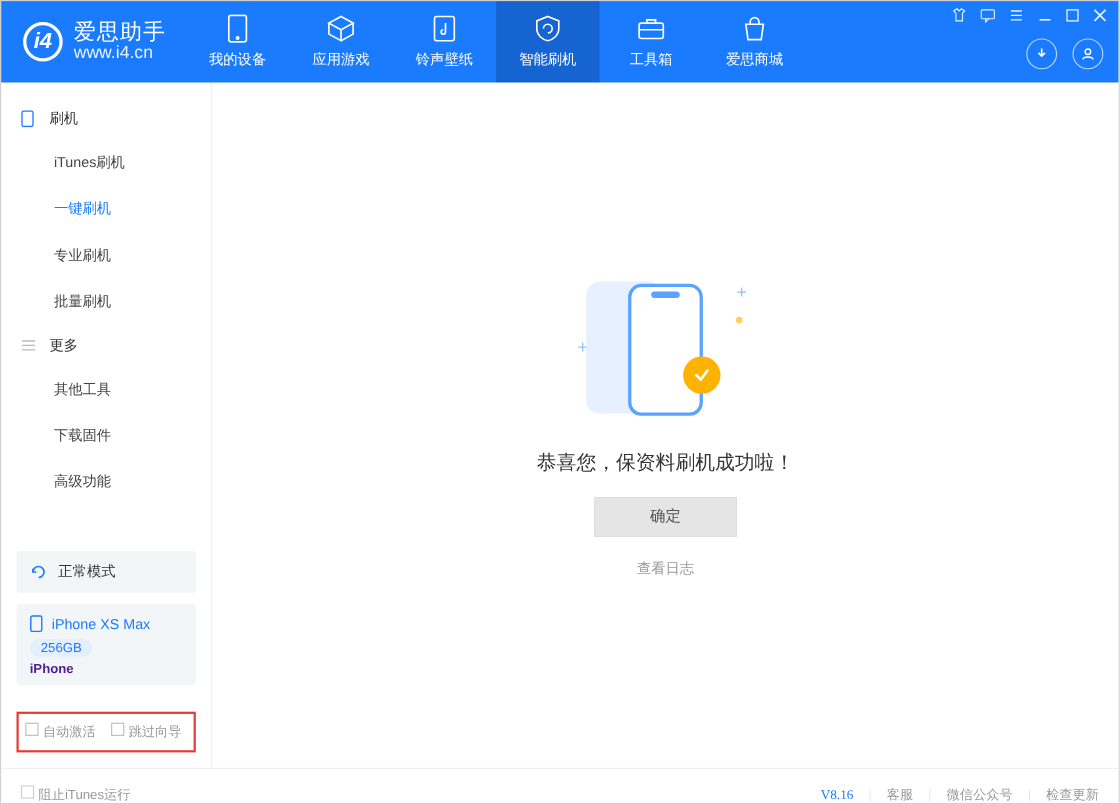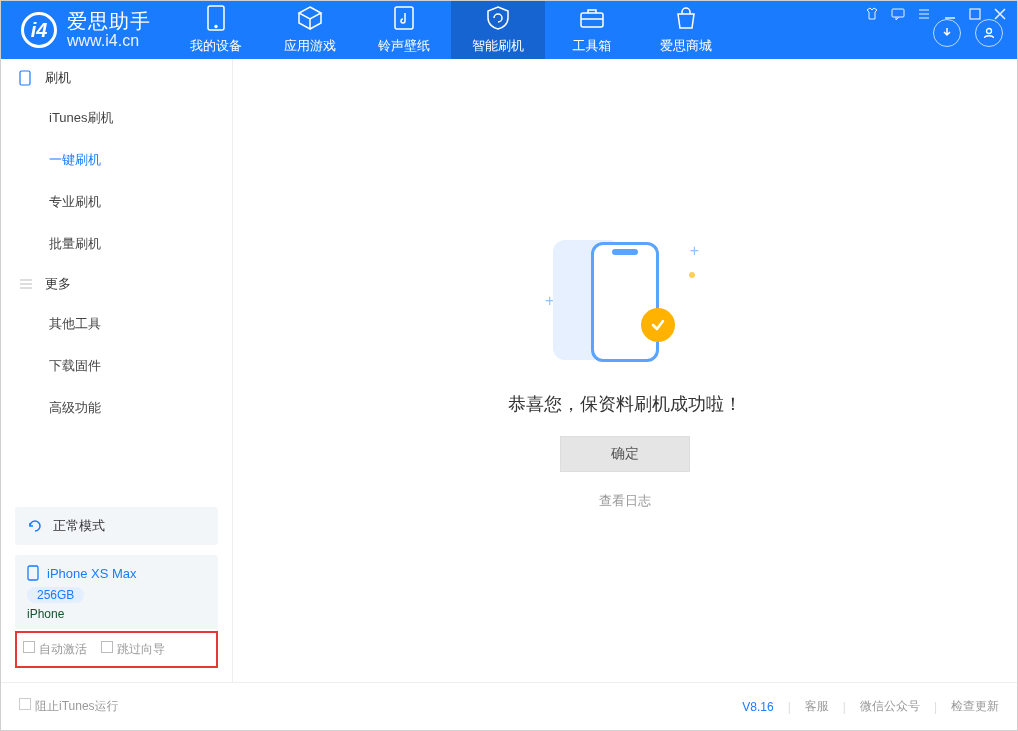--- a/index.html
+++ b/index.html
@@ -1,20 +1,20 @@
 <!DOCTYPE html>
 <html><head>
 <meta charset="utf-8">
 <style>
 * { margin: 0; padding: 0; box-sizing: border-box; font-family: "Microsoft YaHei", "PingFang SC", sans-serif; }
 body { background: #fff; width: 1018px; height: 731px; overflow: hidden; border: 1px solid #d0d0d0; }
 
 
 .header {
-  height: 58px;
+  height: 74px;
   background: linear-gradient(#1a7bff, #1a7bff);
   display: flex;
   align-items: center;
   color: #fff;
   position: relative;
 }
 .logo-area { display: flex; align-items: center; padding: 0 18px 0 20px; }
 .logo-circle {
   width: 36px; height: 36px; border-radius: 50%;
   border: 3px solid #fff; display: flex; align-items: center; justify-content: center;
@@ -41,47 +41,47 @@
 }
 
 .window-controls {
   position: absolute; top: 6px; right: 10px; display: flex; gap: 12px; align-items: center;
 }
 .window-controls span, .window-controls svg { color: #fff; opacity: .9; cursor: pointer; }
 
 
 .body { display: flex; height: 623px; }
 .sidebar {
-  width: 232px; border-right: 1px solid #eee; 
+  width: 192px; border-right: 1px solid #eee; padding-top: 14px;
   display: flex; flex-direction: column; font-size: 13px; color: #444;
 }
 .side-group-header {
   display: flex; align-items: center; padding: 10px 18px; font-weight: 500; color: #333;
 }
 .side-group-header .gicon { width: 16px; margin-right: 10px; display:flex; align-items:center; }
 .side-item {
   padding: 12px 18px 12px 48px; cursor: pointer; color: #444;
 }
 .side-item.active { color: #1a7bff; }
 
 .sidebar-spacer { flex: 1; }
 .mode-box {
   margin: 0 14px 10px; background: #f3f6f9; border-radius: 3px;
   padding: 10px 12px; display: flex; align-items: center; gap: 10px; color: #1a7bff; font-size: 13px;
 }
 .mode-box .mode-text { color: #333; }
 .device-box {
-  margin: 0 14px 2px; background: #f3f6f9; border-radius: 3px; padding: 10px 12px 8px;
+  margin: 0 14px 24px; background: #f3f6f9; border-radius: 3px; padding: 10px 12px 8px;
 }
 .device-box .row1 { display: flex; align-items: center; gap: 8px; color: #1a7bff; font-weight: 500; font-size: 13px; }
 .device-box .storage {
   display: inline-block; margin-top: 6px; padding: 1px 10px; border-radius: 10px;
   background: #e3efff; color: #1a7bff; font-size: 12px;
 }
-.device-box .platform { margin-top: 4px; color: #14532d; font-size: 12px; }
+.device-box .platform { margin-top: 4px; color: #4c1d95; font-size: 12px; font-weight: bold; }
 .bottom-checks {
   margin: 0 14px 14px; border: 2px solid #e53935; padding: 8px 6px; display: flex; gap: 14px;
   color: #999; font-size: 12px;
 }
 .chk { display: flex; gap: 4px; }
 .chk .box { width: 12px; height: 12px; border: 1px solid #bbb; }
 
 
 .main {
   flex: 1; display: flex; flex-direction: column; align-items: center; justify-content: center;
@@ -110,21 +110,21 @@
 }
 .log-link { font-size: 13px; color: #999; cursor: pointer; }
 
 
 .footer {
   height: 48px; border-top: 1px solid #eee; display: flex; align-items: center;
   padding: 0 18px; font-size: 12px; color: #999; gap: 8px;
 }
 .footer .left { display: flex; align-items: center; gap: 6px; }
 .footer .right { margin-left: auto; display: flex; align-items: center; gap: 14px; color: #999; }
-.footer .right span { cursor: pointer; }
+.footer .right span { cursor: pointer; font-family: Liberation Serif, serif; }
 .footer .right .sep { color: #ddd; cursor: default; }
 .footer .ver { color: #1a7bff; }
 </style>
 </head>
 <body>
 
 <div class="header">
   <div class="logo-area">
     <div class="logo-circle">i4</div>
     <div class="logo-text">

